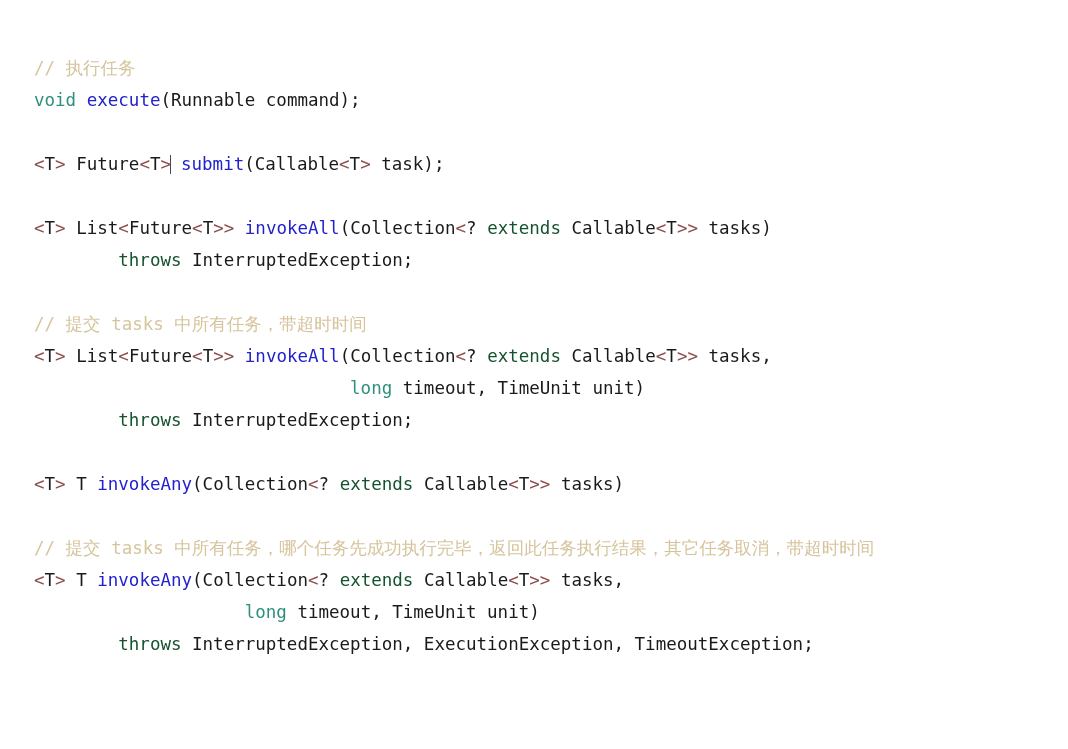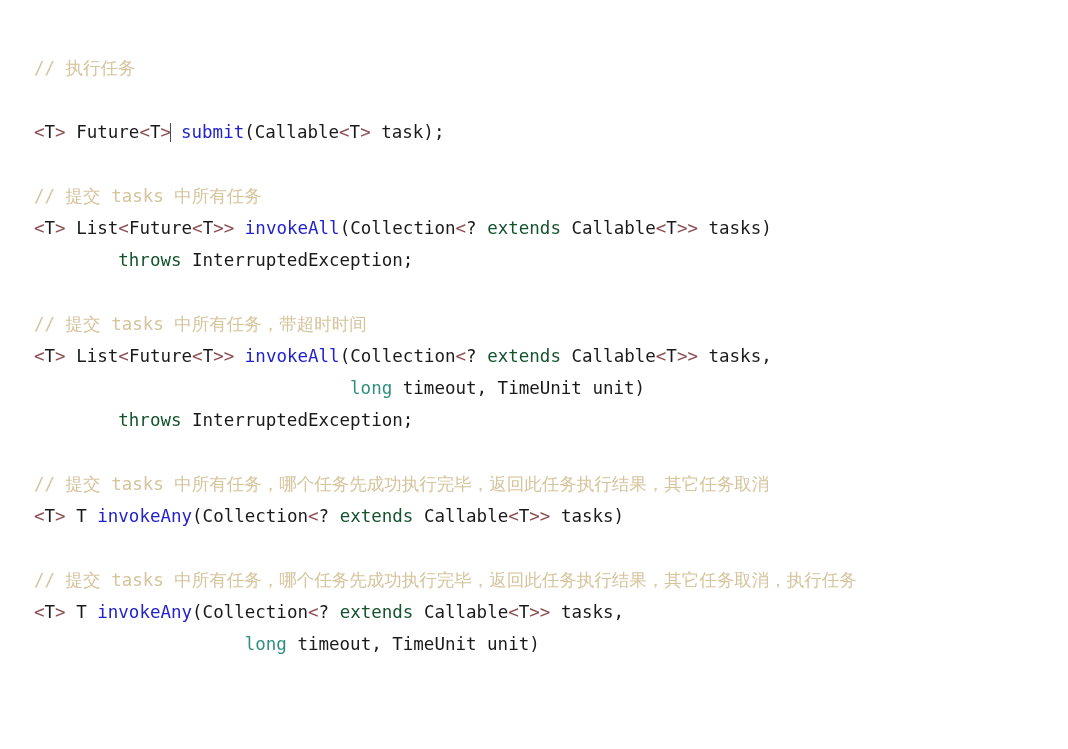--- a/index.html
+++ b/index.html
@@ -51,32 +51,32 @@
     vertical-align: -4px;
     margin: 0 -0.8px;
   }
 </style>
 </head>
 <body>
 
 <div id="code-editor">
   <div id="code-lines">
       <div class="code-line"><span class="tok-comment">// 执行任务</span></div>
+      <div class="code-line"><span class="tok-keyword">void</span><span class="tok-plain"> </span><span class="tok-method">execute</span><span class="tok-plain">(Runnable command);</span></div>
       <div class="code-line blank">&nbsp;</div>
       <div class="code-line"><span class="tok-generic">&lt;</span><span class="tok-plain">T</span><span class="tok-generic">&gt;</span><span class="tok-plain"> Future</span><span class="tok-generic">&lt;</span><span class="tok-plain">T</span><span class="tok-generic">&gt;</span><span class="caret"></span><span class="tok-plain"> </span><span class="tok-method">submit</span><span class="tok-plain">(Callable</span><span class="tok-generic">&lt;</span><span class="tok-plain">T</span><span class="tok-generic">&gt;</span><span class="tok-plain"> task);</span></div>
       <div class="code-line blank">&nbsp;</div>
-      <div class="code-line"><span class="tok-comment">// 提交 tasks 中所有任务</span></div>
       <div class="code-line"><span class="tok-generic">&lt;</span><span class="tok-plain">T</span><span class="tok-generic">&gt;</span><span class="tok-plain"> List</span><span class="tok-generic">&lt;</span><span class="tok-plain">Future</span><span class="tok-generic">&lt;</span><span class="tok-plain">T</span><span class="tok-generic">&gt;&gt;</span><span class="tok-plain"> </span><span class="tok-method">invokeAll</span><span class="tok-plain">(Collection</span><span class="tok-generic">&lt;</span><span class="tok-plain">?</span><span class="tok-plain"> </span><span class="tok-throws">extends</span><span class="tok-plain"> Callable</span><span class="tok-generic">&lt;</span><span class="tok-plain">T</span><span class="tok-generic">&gt;&gt;</span><span class="tok-plain"> tasks)</span></div>
       <div class="code-line"><span class="tok-plain">        </span><span class="tok-throws">throws</span><span class="tok-plain"> InterruptedException;</span></div>
       <div class="code-line blank">&nbsp;</div>
       <div class="code-line"><span class="tok-comment">// 提交 tasks 中所有任务，带超时时间</span></div>
       <div class="code-line"><span class="tok-generic">&lt;</span><span class="tok-plain">T</span><span class="tok-generic">&gt;</span><span class="tok-plain"> List</span><span class="tok-generic">&lt;</span><span class="tok-plain">Future</span><span class="tok-generic">&lt;</span><span class="tok-plain">T</span><span class="tok-generic">&gt;&gt;</span><span class="tok-plain"> </span><span class="tok-method">invokeAll</span><span class="tok-plain">(Collection</span><span class="tok-generic">&lt;</span><span class="tok-plain">?</span><span class="tok-plain"> </span><span class="tok-throws">extends</span><span class="tok-plain"> Callable</span><span class="tok-generic">&lt;</span><span class="tok-plain">T</span><span class="tok-generic">&gt;&gt;</span><span class="tok-plain"> tasks,</span></div>
       <div class="code-line"><span class="tok-plain">                              </span><span class="tok-keyword">long</span><span class="tok-plain"> timeout, TimeUnit unit)</span></div>
       <div class="code-line"><span class="tok-plain">        </span><span class="tok-throws">throws</span><span class="tok-plain"> InterruptedException;</span></div>
       <div class="code-line blank">&nbsp;</div>
-      <div class="code-line"><span class="tok-comment">// 提交 tasks 中所有任务，哪个任务先成功执行完毕，返回此任务执行结果，其它任务取消</span></div>
       <div class="code-line"><span class="tok-generic">&lt;</span><span class="tok-plain">T</span><span class="tok-generic">&gt;</span><span class="tok-plain"> T </span><span class="tok-method">invokeAny</span><span class="tok-plain">(Collection</span><span class="tok-generic">&lt;</span><span class="tok-plain">?</span><span class="tok-plain"> </span><span class="tok-throws">extends</span><span class="tok-plain"> Callable</span><span class="tok-generic">&lt;</span><span class="tok-plain">T</span><span class="tok-generic">&gt;&gt;</span><span class="tok-plain"> tasks)</span></div>
       <div class="code-line blank">&nbsp;</div>
-      <div class="code-line"><span class="tok-comment">// 提交 tasks 中所有任务，哪个任务先成功执行完毕，返回此任务执行结果，其它任务取消，执行任务</span></div>
+      <div class="code-line"><span class="tok-comment">// 提交 tasks 中所有任务，哪个任务先成功执行完毕，返回此任务执行结果，其它任务取消，带超时时间</span></div>
       <div class="code-line"><span class="tok-generic">&lt;</span><span class="tok-plain">T</span><span class="tok-generic">&gt;</span><span class="tok-plain"> T </span><span class="tok-method">invokeAny</span><span class="tok-plain">(Collection</span><span class="tok-generic">&lt;</span><span class="tok-plain">?</span><span class="tok-plain"> </span><span class="tok-throws">extends</span><span class="tok-plain"> Callable</span><span class="tok-generic">&lt;</span><span class="tok-plain">T</span><span class="tok-generic">&gt;&gt;</span><span class="tok-plain"> tasks,</span></div>
       <div class="code-line"><span class="tok-plain">                    </span><span class="tok-keyword">long</span><span class="tok-plain"> timeout, TimeUnit unit)</span></div>
+      <div class="code-line"><span class="tok-plain">        </span><span class="tok-throws">throws</span><span class="tok-plain"> InterruptedException, ExecutionException, TimeoutException;</span></div>
     </div>
 </div>
 
 </body></html>

